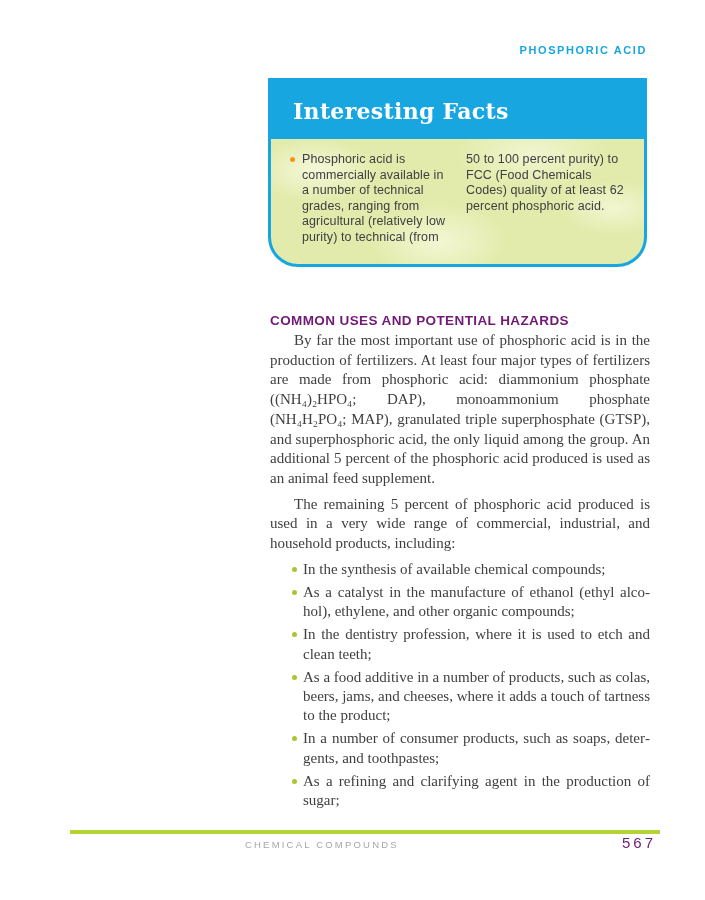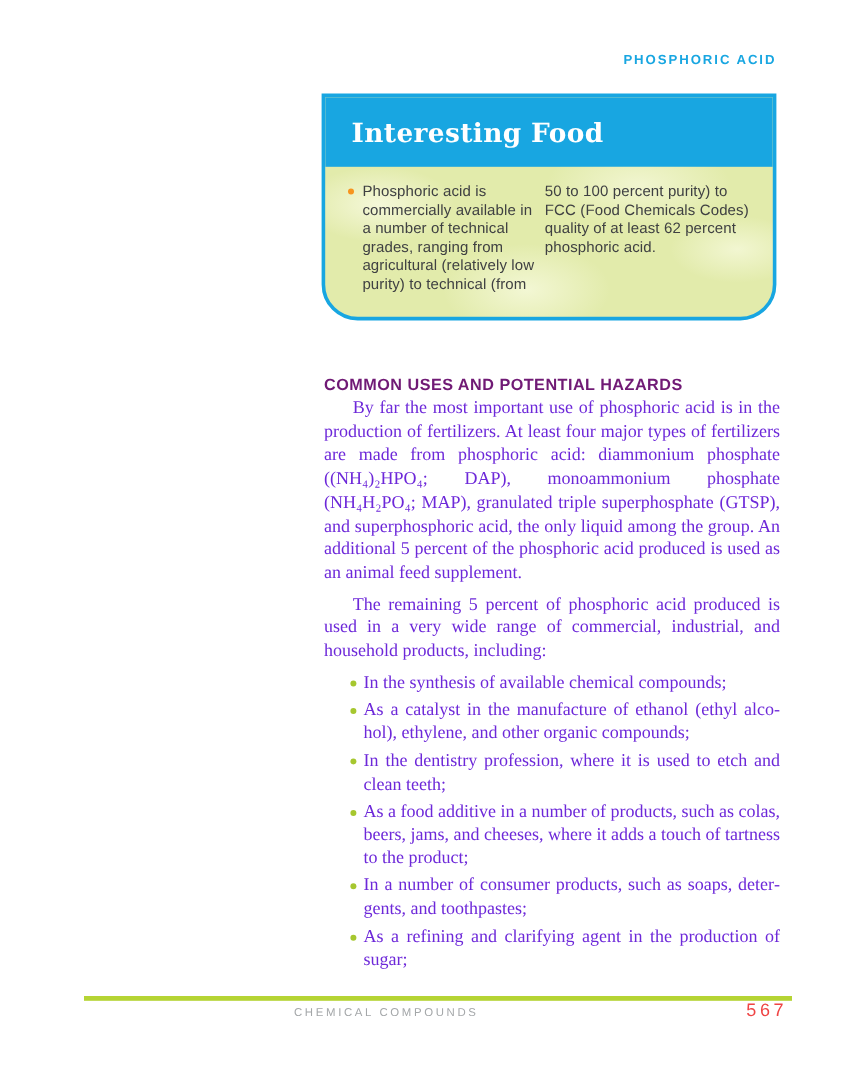--- a/index.html
+++ b/index.html
@@ -22,21 +22,21 @@
     position:absolute;top:78px;left:268px;width:379px;
     box-sizing:border-box;border:3px solid #18a6e1;
     border-radius:0 0 30px 30px;overflow:hidden;background:#e2ebab;
   }
   .facts-header{background:#18a6e1;padding:17px 22px 15px;}
   .facts-title{
     font-family:"DejaVu Serif",serif;font-weight:bold;
     font-size:22px;color:#ffffff;letter-spacing:0.3px;
   }
   .facts-body{
-    display:grid;grid-template-columns:164px 1fr;
+    display:grid;grid-template-columns:164px 1fr;column-gap:12px;
     padding:13px 14px 18px 19px;
     font-family:"Liberation Sans",sans-serif;font-size:12.5px;
     line-height:15.6px;color:#3f4042;letter-spacing:0.1px;
     background-image:
       radial-gradient(ellipse 90px 45px at 12% 25%, rgba(248,250,225,0.85), rgba(248,250,225,0) 70%),
       radial-gradient(ellipse 110px 50px at 70% 12%, rgba(246,249,220,0.75), rgba(246,249,220,0) 70%),
       radial-gradient(ellipse 100px 55px at 45% 82%, rgba(247,250,222,0.8), rgba(247,250,222,0) 70%),
       radial-gradient(ellipse 80px 40px at 92% 55%, rgba(247,250,222,0.75), rgba(247,250,222,0) 70%);
   }
   .fact-item{position:relative;padding-left:12px;}
@@ -44,21 +44,21 @@
     position:absolute;left:0;top:5px;width:5px;height:5px;
     border-radius:50%;background:#f7941e;
   }
 
   
   .section-heading{
     position:absolute;top:313px;left:270px;
     font-family:Liberation Sans, sans-serif;font-weight:bold;
     font-size:13.5px;letter-spacing:0.4px;color:#701a75;
   }
-  .main{position:absolute;top:331px;left:270px;width:380px;color:#6d28d9;}
+  .main{position:absolute;top:331px;left:270px;width:380px;color:#404040;}
   .main p{
     margin:0 0 6px 0;font-size:15px;line-height:19.7px;
     text-align:justify;text-indent:24px;
   }
   .uses-list{list-style:none;margin:5px 0 0 0;padding:0;}
   .uses-list li{
     position:relative;padding-left:33px;margin-bottom:4px;
     font-size:15px;line-height:19.2px;text-align:justify;
   }
   .bullet-icon{
@@ -72,33 +72,33 @@
     background:#b5d434;
   }
   .footer-title{
     position:absolute;top:839px;left:245px;
     font-family:"Liberation Sans",sans-serif;font-size:9.5px;
     letter-spacing:2.2px;color:#a4a7a9;
   }
   .page-number{
     position:absolute;top:834px;right:49px;
     font-family:"Liberation Sans",sans-serif;font-size:15px;
-    letter-spacing:3px;color:#ef4444;
+    letter-spacing:3px;color:#701a75;
   }
 </style>
 </head>
 <body>
 
 <div class="page">
 
   <div class="running-head">PHOSPHORIC ACID</div>
 
   <div class="facts-box">
     <div class="facts-header">
-      <span class="facts-title">Interesting Food</span>
+      <span class="facts-title">Interesting Facts</span>
     </div>
     <div class="facts-body">
       <div class="fact-item">
         <span class="fact-bullet"></span>
         <span>Phosphoric acid is commercially available in a number of technical grades, ranging from agricultural (relatively low purity) to technical (from</span>
       </div>
       <div>
         <span>50 to 100 percent purity) to FCC (Food Chemicals Codes) quality of at least 62 percent phosphoric acid.</span>
       </div>
     </div>

